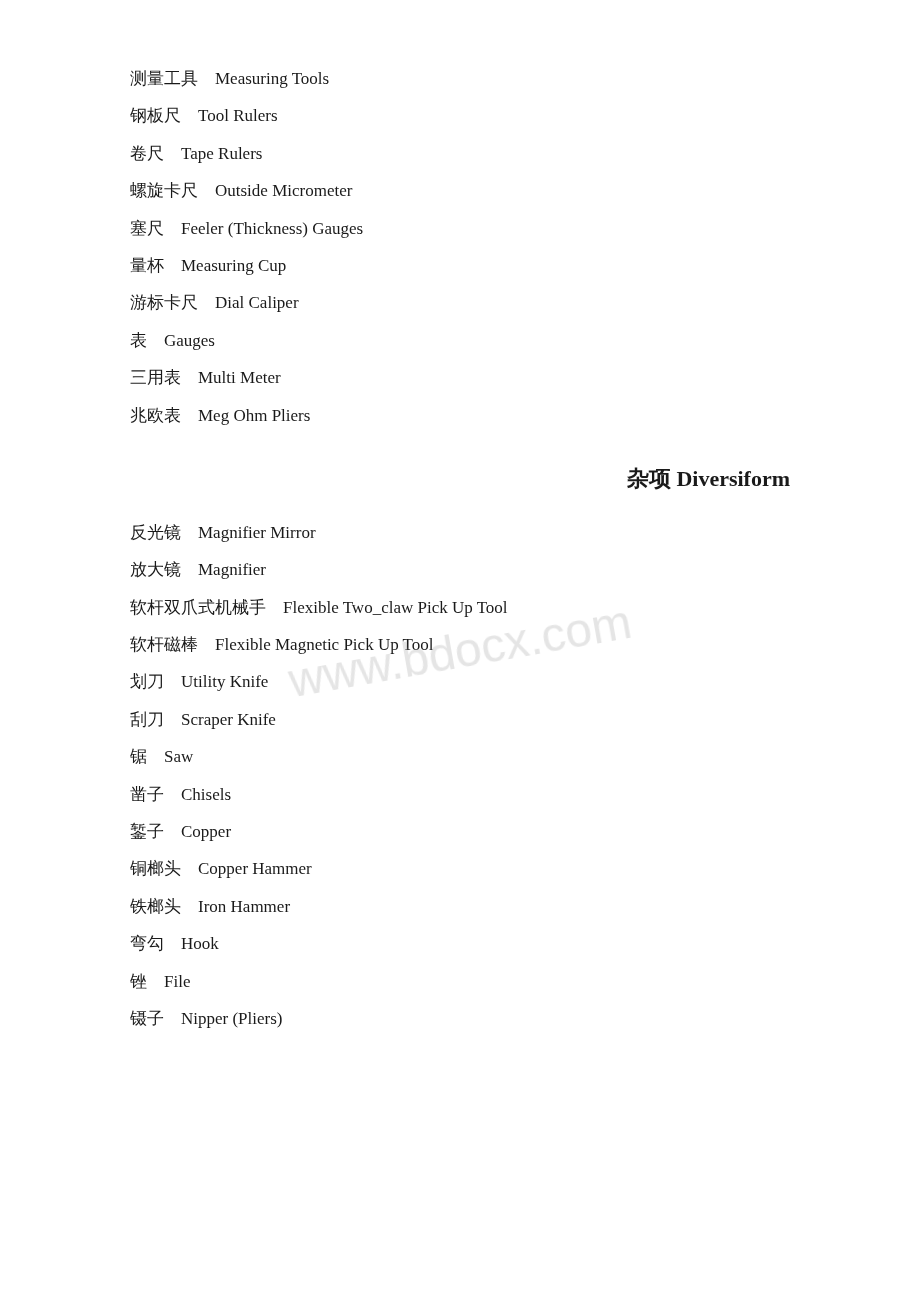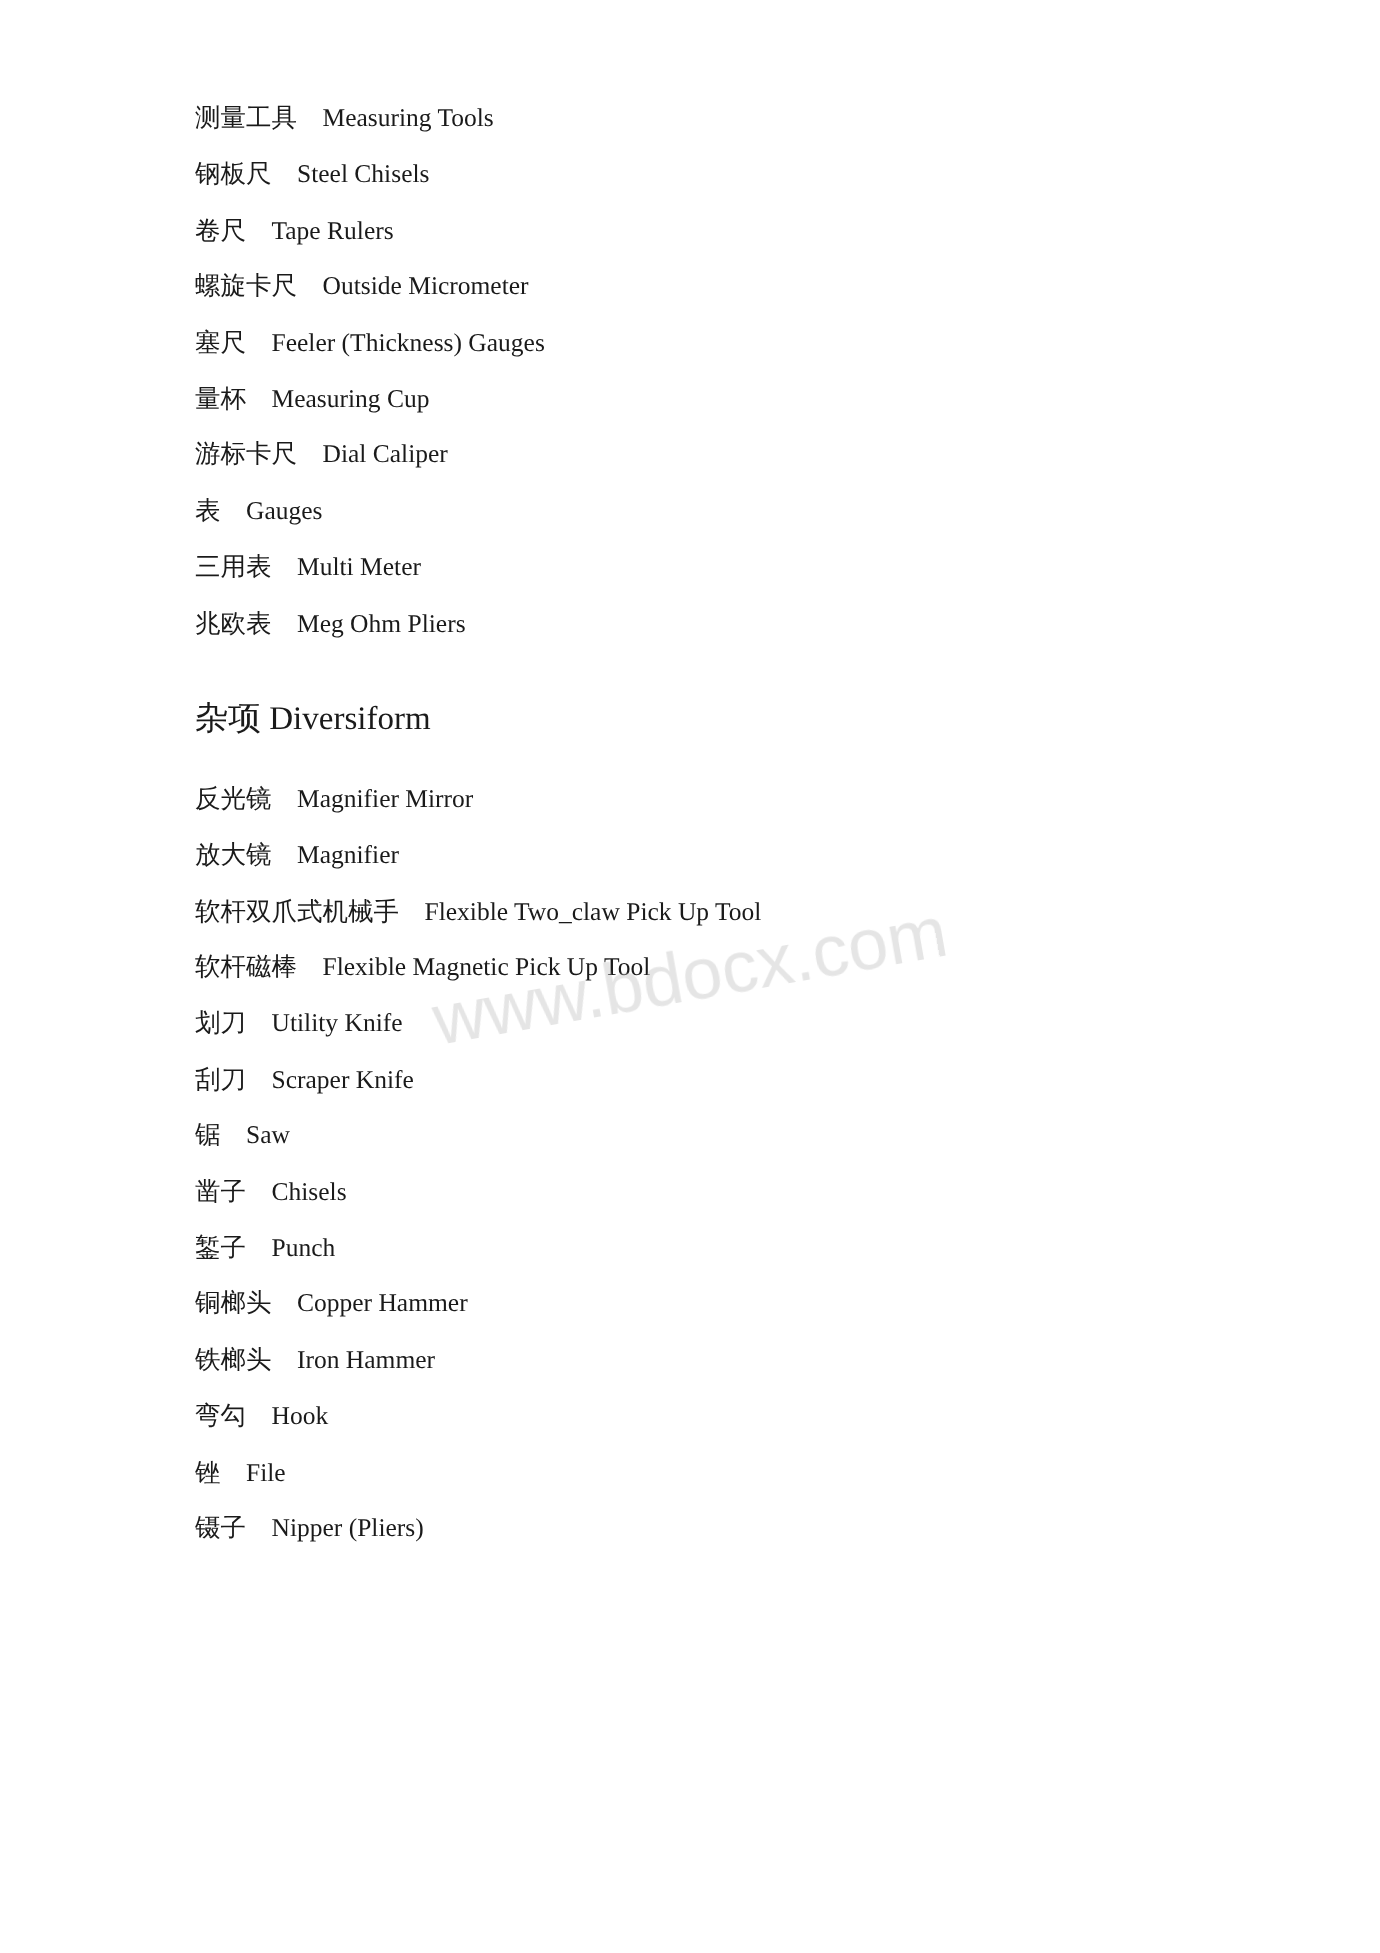--- a/index.html
+++ b/index.html
@@ -19,23 +19,23 @@
     }
     .section-list {
       list-style: none;
       margin-bottom: 20px;
     }
     .section-list li {
       line-height: 2.2;
       font-size: 17px;
     }
     .section-heading {
-      text-align: left;
+      text-align: right;
       font-size: 22px;
-      font-weight: normal;
+      font-weight: bold;
       margin: 30px 0 20px 0;
     }
     .watermark {
       position: fixed;
       top: 50%;
       left: 50%;
       transform: translate(-50%, -50%) rotate(-10deg);
       font-size: 48px;
       color: rgba(180, 180, 180, 0.35);
       white-space: nowrap;
@@ -44,21 +44,21 @@
       font-family: Arial, sans-serif;
     }
   </style>
 </head>
 <body>
 
 <div class="watermark">www.bdocx.com</div>
 
 <ul class="section-list" id="measuring-list">
     <li>测量工具　Measuring Tools</li>
-    <li>钢板尺　Steel Chisels</li>
+    <li>钢板尺　Tool Rulers</li>
     <li>卷尺　Tape Rulers</li>
     <li>螺旋卡尺　Outside Micrometer</li>
     <li>塞尺　Feeler (Thickness) Gauges</li>
     <li>量杯　Measuring Cup</li>
     <li>游标卡尺　Dial Caliper</li>
     <li>表　Gauges</li>
     <li>三用表　Multi Meter</li>
     <li>兆欧表　Meg Ohm Pliers</li>
   </ul>
 
@@ -66,19 +66,19 @@
 
 <ul class="section-list" id="diversiform-list">
     <li>反光镜　Magnifier Mirror</li>
     <li>放大镜　Magnifier</li>
     <li>软杆双爪式机械手　Flexible Two_claw Pick Up Tool</li>
     <li>软杆磁棒　Flexible Magnetic Pick Up Tool</li>
     <li>划刀　Utility Knife</li>
     <li>刮刀　Scraper Knife</li>
     <li>锯　Saw</li>
     <li>凿子　Chisels</li>
-    <li>錾子　Punch</li>
+    <li>錾子　Copper</li>
     <li>铜榔头　Copper Hammer</li>
     <li>铁榔头　Iron Hammer</li>
     <li>弯勾　Hook</li>
     <li>锉　File</li>
     <li>镊子　Nipper (Pliers)</li>
   </ul>
 
 </body></html>

